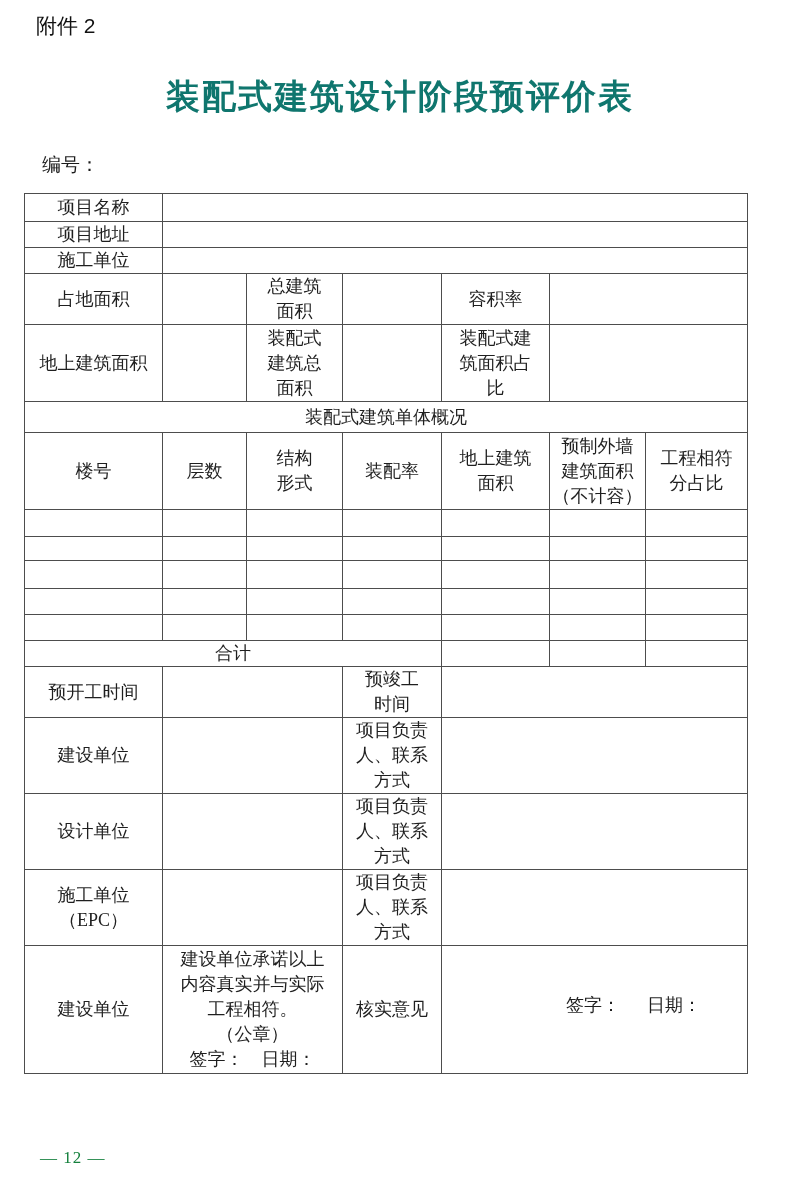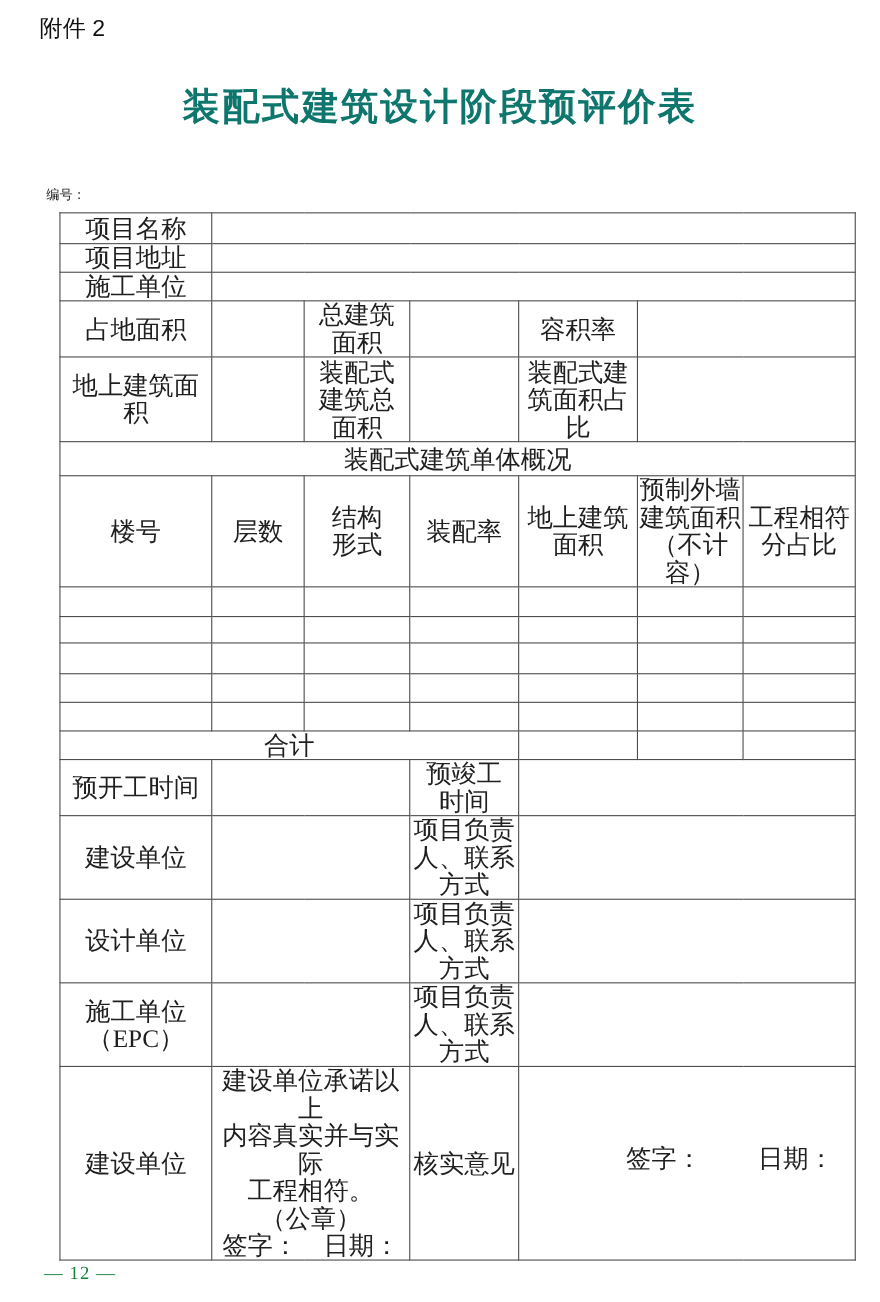--- a/index.html
+++ b/index.html
@@ -29,53 +29,52 @@
     text-align: center;
     font-size: 34px;
     font-weight: bold;
     letter-spacing: 2px;
     color: #0f766e;
   }
   .serial {
     position: absolute;
     left: 42px;
     top: 152px;
-    font-size: 12px;
+    font-size: 19px;
     color: #1a1a1a;
-    margin-top: 17px;
   }
   table.form {
     position: absolute;
-    left: 54px;
+    left: 24px;
     top: 193px;
     width: 723px;
     border-collapse: collapse;
     table-layout: fixed;
-    font-size: 23px;
+    font-size: 18px;
     color: #1f1f1f;
   }
   table.form td {
     border: 1px solid #4d4d4d;
     text-align: center;
     vertical-align: middle;
     white-space: pre-line;
     line-height: 25px;
     padding: 0 1px;
     overflow: hidden;
   }
   td.commit {
     text-align: left;
     padding: 2px 4px 2px 8px;
     line-height: 24px;
     margin-top: 17px;
   }
   td.sign-cell { vertical-align: bottom; }
   .sign-line {
     display: flex;
-    justify-content: space-between;
+    justify-content: center;
     padding: 0 18px 8px 96px;
     gap: 27px;
   }
   .footer-page {
     position: absolute;
     left: 40px;
     top: 1148px;
     font-size: 17px;
     color: #15803d;
     letter-spacing: 1px;

